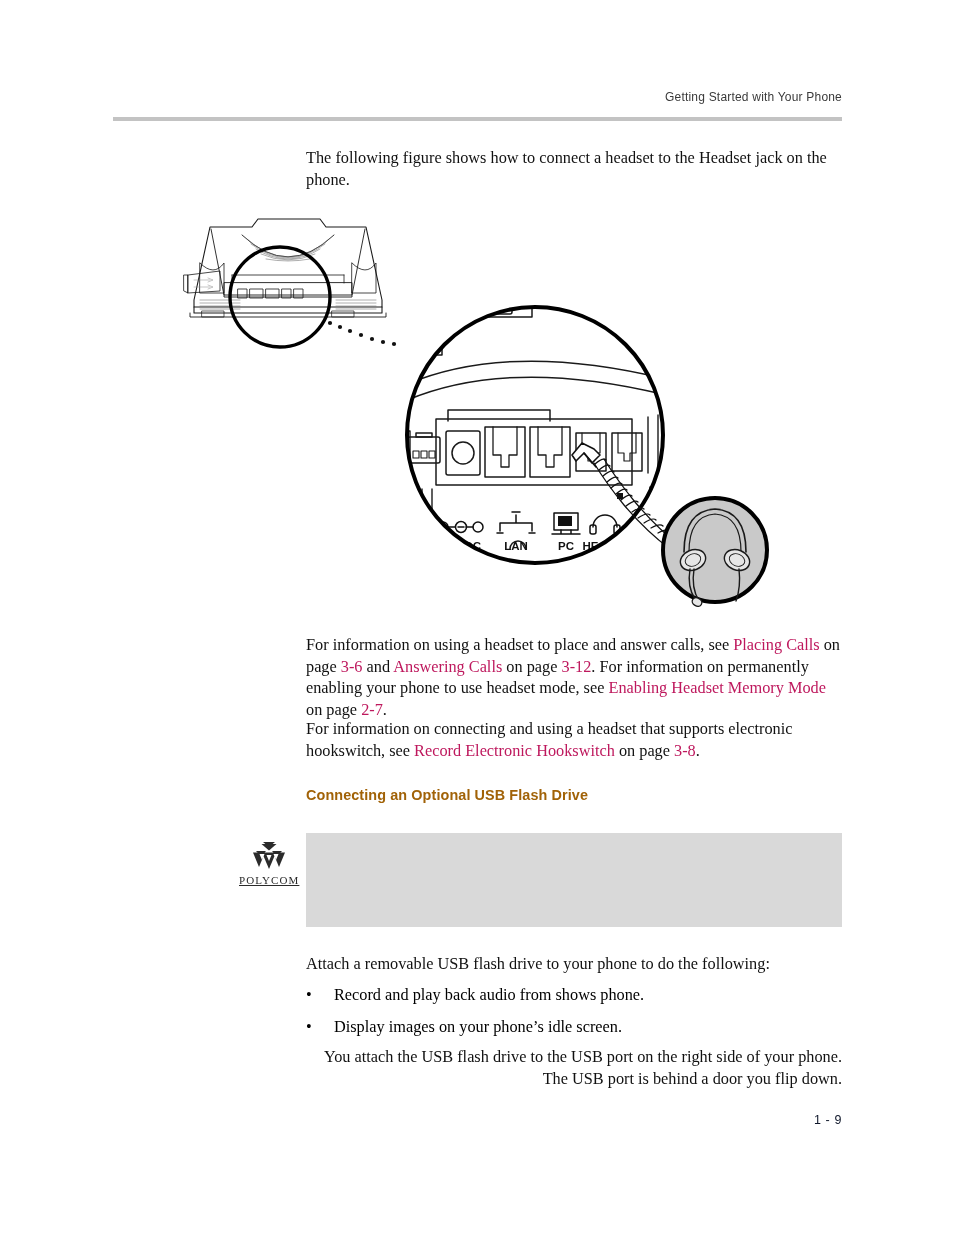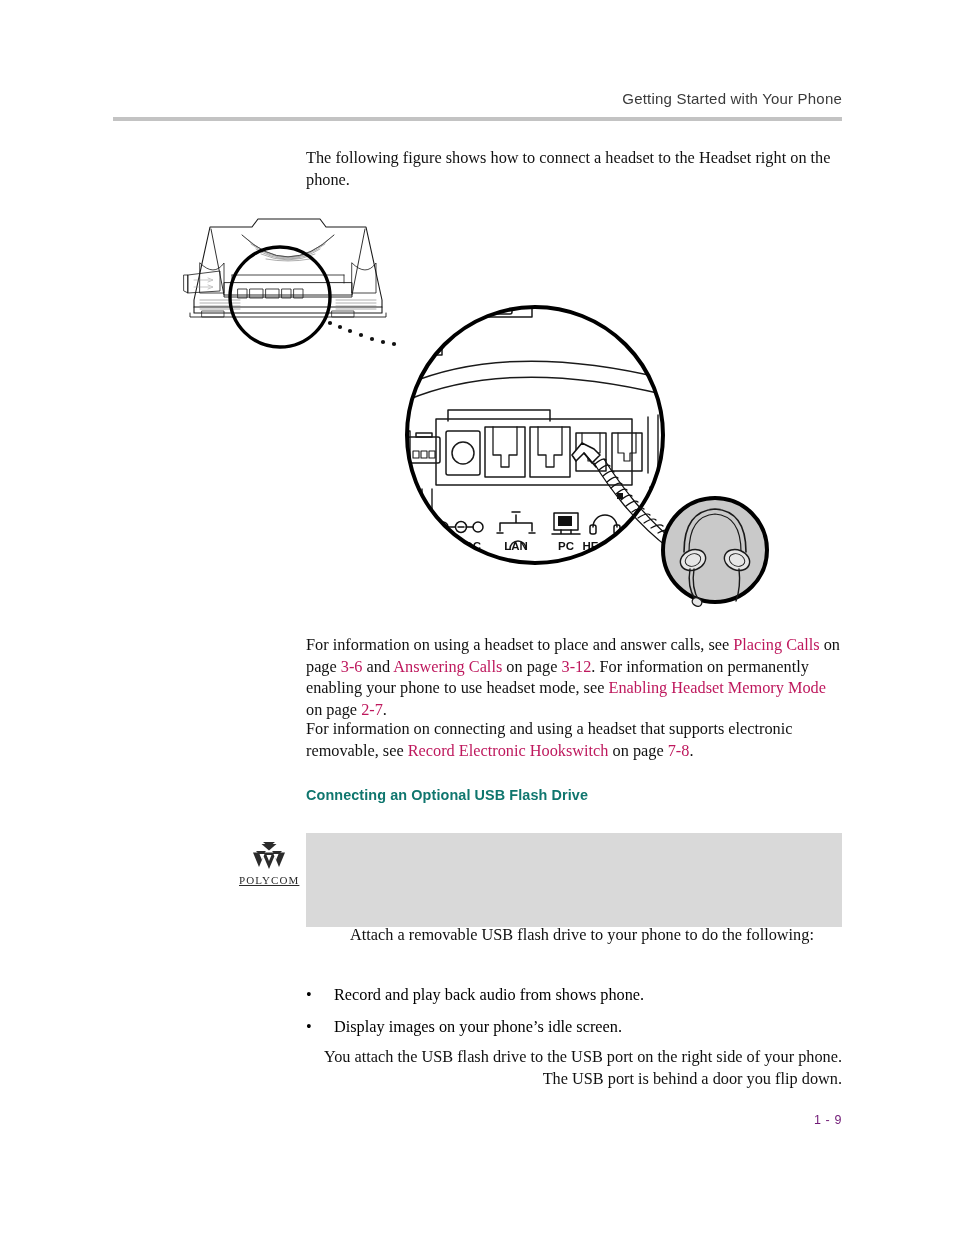--- a/index.html
+++ b/index.html
@@ -14,21 +14,21 @@
   }
 
   
   .page-header {
     position: absolute;
     left: 113px;
     top: 90px;
     width: 729px;
     text-align: right;
     font-family: "Liberation Sans", sans-serif;
-    font-size: 15px;
+    font-size: 12px;
     color: #3a3a3a;
     letter-spacing: 0.2px;
   }
   .header-rule {
     position: absolute;
     left: 113px;
     top: 117px;
     width: 729px;
     height: 4px;
     background: #c3c3c3;
@@ -57,21 +57,21 @@
   .p-info2   { top: 718px; }
 
   h2.section {
     position: absolute;
     left: 306px;
     top: 787px;
     margin: 0;
     font-family: "Liberation Sans", sans-serif;
     font-size: 14.4px;
     font-weight: bold;
-    color: #0f766e;
+    color: #a16207;
     letter-spacing: 0.1px;
   }
 
   
   .note-wrap {
     position: absolute;
     left: 237px;
     top: 833px;
     width: 605px;
     height: 94px;
@@ -115,42 +115,42 @@
 
   
   .page-number {
     position: absolute;
     left: 700px;
     top: 1113px;
     width: 142px;
     text-align: right;
     font-family: "Liberation Sans", sans-serif;
     font-size: 12.5px;
-    color: #701a75;
+    color: #0f172a;
     letter-spacing: 0.6px;
   }
 
   
   .figure {
     position: absolute;
     left: 180px;
     top: 205px;
     width: 620px;
     height: 415px;
   }
   .figure svg { display:block; }
 </style>
 </head>
 <body>
 
 <div class="page-header">Getting Started with Your Phone</div>
 <div class="header-rule"></div>
 
 <div class="col p-intro">
-  <p class="body">The following figure shows how to connect a headset to the Headset right on the phone.</p>
+  <p class="body">The following figure shows how to connect a headset to the Headset jack on the phone.</p>
 </div>
 
 <div class="figure">
   <svg width="620" height="415" viewBox="0 0 620 415" xmlns="http://www.w3.org/2000/svg">
     <g fill="none" stroke="#1a1a1a" stroke-linejoin="round" stroke-linecap="round">
 
       <g stroke-width="1.1">
 
         <path d="M14 95 L30 22 L72 22 L78 14 L140 14 L146 22 L186 22 L202 95 L202 102 L14 102 Z"></path>
         <path d="M14 102 L14 108 L202 108 L202 102"></path>
@@ -355,21 +355,21 @@
       </g>
     </g>
   </svg>
 </div>
 
 <div class="col p-info1">
   <p class="body"><span>For information on using a headset to place and answer calls, see </span><a class="xref" href="#">Placing Calls</a><span> on page </span><a class="xref pg" href="#">3-6</a><span> and </span><a class="xref" href="#">Answering Calls</a><span> on page </span><a class="xref pg" href="#">3-12</a><span>. For information on permanently enabling your phone to use headset mode, see </span><a class="xref" href="#">Enabling Headset Memory Mode</a><span> on page </span><a class="xref pg" href="#">2-7</a><span>.</span></p>
 </div>
 
 <div class="col p-info2">
-  <p class="body"><span>For information on connecting and using a headset that supports electronic removable, see </span><a class="xref" href="#">Record Electronic Hookswitch</a><span> on page </span><a class="xref pg" href="#">7-8</a><span>.</span></p>
+  <p class="body"><span>For information on connecting and using a headset that supports electronic hookswitch, see </span><a class="xref" href="#">Record Electronic Hookswitch</a><span> on page </span><a class="xref pg" href="#">3-8</a><span>.</span></p>
 </div>
 
 <h2 class="section">Connecting an Optional USB Flash Drive</h2>
 
 <div class="note-wrap">
   <div class="note-logo">
     <svg class="mark" width="36" height="30" viewBox="0 0 36 30" xmlns="http://www.w3.org/2000/svg">
       <g fill="#2b2b2b">
 
         <path d="M12 1 L24 1 L18 6 Z"></path>
@@ -386,21 +386,21 @@
         <path d="M8.5 13 L13.5 13 L11 19 Z" fill="#ffffff"></path>
         <path d="M22.5 13 L27.5 13 L25 19 Z" fill="#ffffff"></path>
         <path d="M15.5 14 L20.5 14 L18 20 Z" fill="#ffffff"></path>
       </g>
     </svg>
     <span class="wordmark">POLYCOM</span>
   </div>
   <div class="note-box"></div>
 </div>
 
-<div class="col" style="top:924px;margin-left:44px;">
+<div class="col" style="top:953px;">
   <p class="body">Attach a removable USB flash drive to your phone to do the following:</p>
 </div>
 
 <div class="bullets">
   <div class="bullet">
     <span class="dot">•</span>
     <span class="txt">Record and play back audio from shows phone.</span>
   </div>
   <div class="bullet">
     <span class="dot">•</span>

